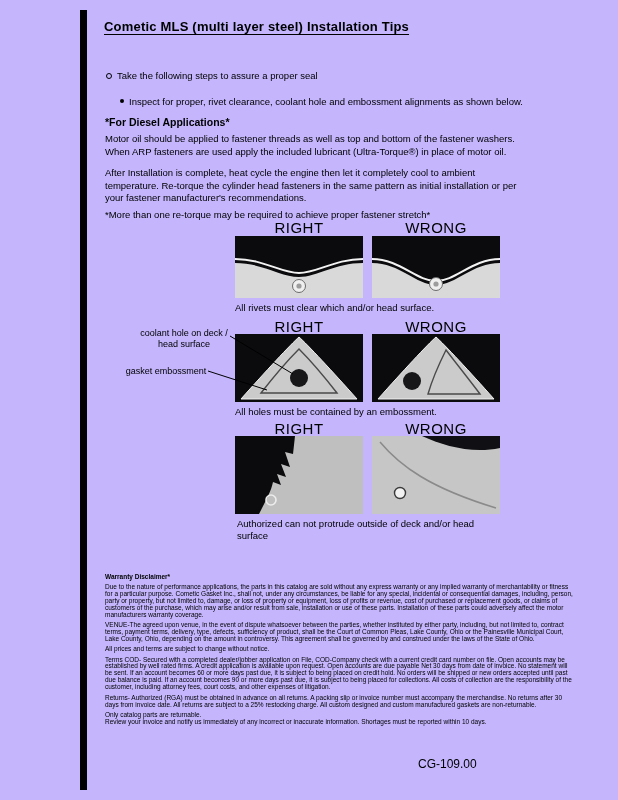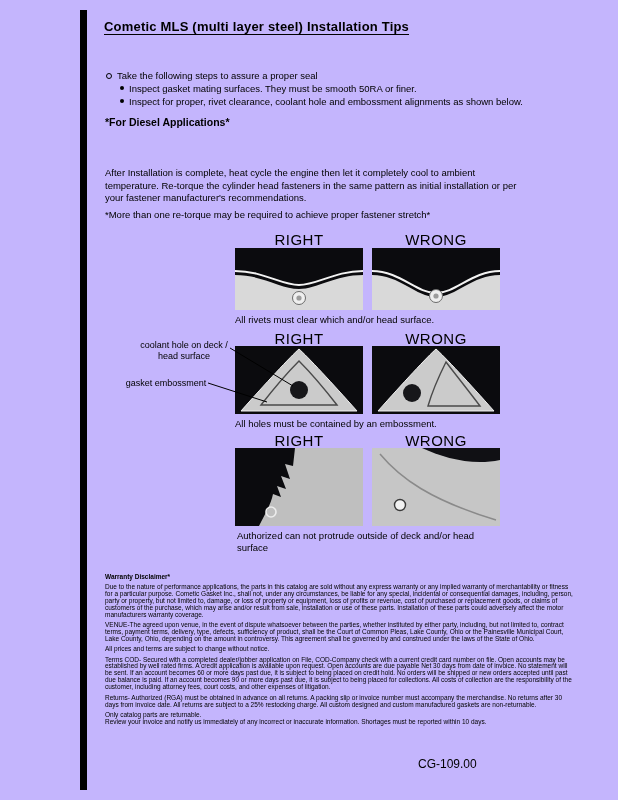--- a/index.html
+++ b/index.html
@@ -10,21 +10,21 @@
   .vbar { position:absolute; left:80px; top:10px; width:7px; height:780px; background:#000; }
   .title {
     position:absolute; left:104px; top:19px; font-size:13px; font-weight:bold;
     text-decoration:underline; text-underline-offset:3px; letter-spacing:.2px;
   }
   .bullet { position:absolute; display:flex; gap:5px; font-size:9.5px; line-height:12px; width:440px; }
   .o-mark { flex:0 0 auto; width:4px; height:4px; border:1px solid #000; border-radius:50%; margin-top:3px; }
   .f-mark { flex:0 0 auto; width:4px; height:4px; background:#000; border-radius:50%; margin-top:3px; }
   .h2 { position:absolute; left:105px; font-size:10.5px; font-weight:bold; }
   .para { position:absolute; left:105px; width:420px; font-size:9.5px; line-height:12.5px; }
-  .dg-section { position:absolute; left:0; top:226px; width:516px; height:336px; }
+  .dg-section { position:absolute; left:0; top:214px; width:516px; height:336px; }
   .dg-head { position:absolute; width:128px; text-align:center; font-size:15px; letter-spacing:.5px; }
   .panel { position:absolute; width:128px; }
   .panel svg { display:block; width:128px; }
   .caption { position:absolute; font-size:9.5px; line-height:11.5px; }
   .callout { position:absolute; font-size:9px; line-height:10.5px;text-align:center; }
   .lines-overlay { position:absolute; left:0; top:0; width:618px; height:336px; pointer-events:none; }
   .disclaimer { position:absolute; left:105px; top:574px; width:470px; font-size:6.5px; line-height:6.9px; }
   .disclaimer h3 { margin:0 0 3px 0; font-size:6.5px; font-weight:bold; }
   .disclaimer p { margin:0 0 3.5px 0; }
   .disclaimer p.tight { margin-bottom:0.5px; }
@@ -36,30 +36,27 @@
 <div class="page">
 
   <div class="vbar"></div>
 
   <div class="title">Cometic MLS (multi layer steel) Installation Tips</div>
 
   <div class="bullet" style="left:106px; top:70px;">
     <span class="o-mark"></span>
     <span>Take the following steps to assure a proper seal</span>
   </div>
-  <div class="bullet" style="left:120px; top:83px;">
-    <span class="f-mark"></span>
-    <span>Inspect gasket mating surfaces.  They must be smooth 50RA or finer.</span>
-  </div>
   <div class="bullet" style="left:120px; top:96px;">
     <span class="f-mark"></span>
     <span>Inspect for proper, rivet clearance, coolant hole and embossment alignments as shown below.</span>
   </div>
 
   <div class="h2" style="top:116px;">*For Diesel Applications*</div>
+  <div class="para" style="top:133px;">Motor oil should be applied to fastener threads as well as top and bottom of the fastener washers. When ARP fasteners are used apply the included lubricant (Ultra-Torque®) in place of motor oil.</div>
   <div class="para" style="top:167px;">After Installation is complete, heat cycle the engine then let it completely cool to ambient temperature. Re-torque the cylinder head fasteners in the same pattern as initial installation or per your fastener manufacturer's recommendations.</div>
   <div class="para" style="top:209px;">*More than one re-torque may be required to achieve proper fastener stretch*</div>
 
   <div class="dg-section">
 
     <div class="dg-head" style="left:235px; top:5px;">RIGHT</div>
     <div class="dg-head" style="left:372px; top:5px;">WRONG</div>
 
     <div class="panel" style="left:235px; top:22px;">
       <svg viewBox="0 0 128 62">

